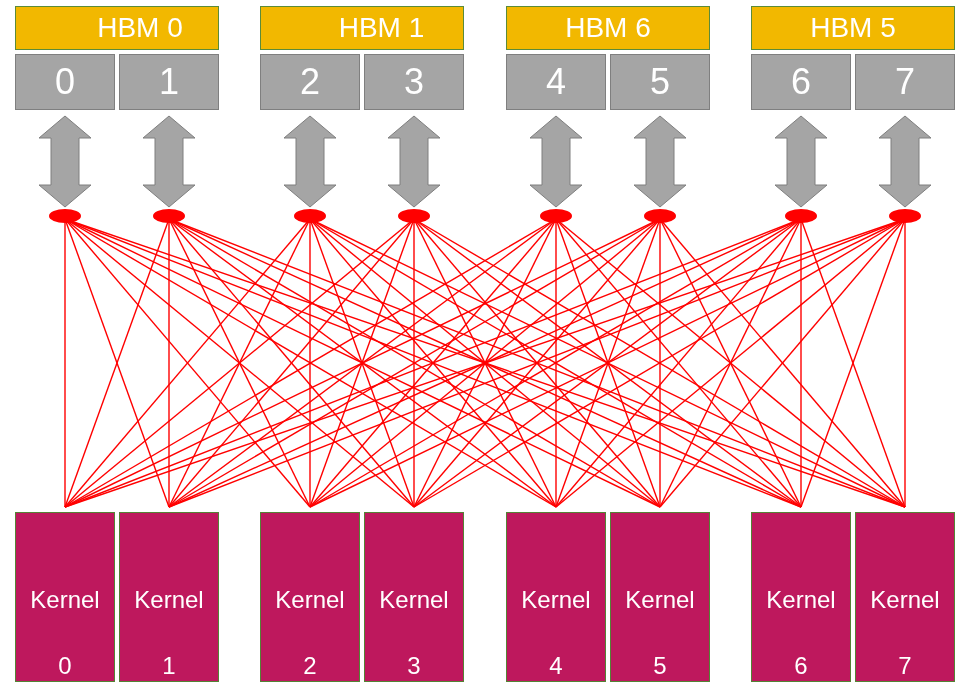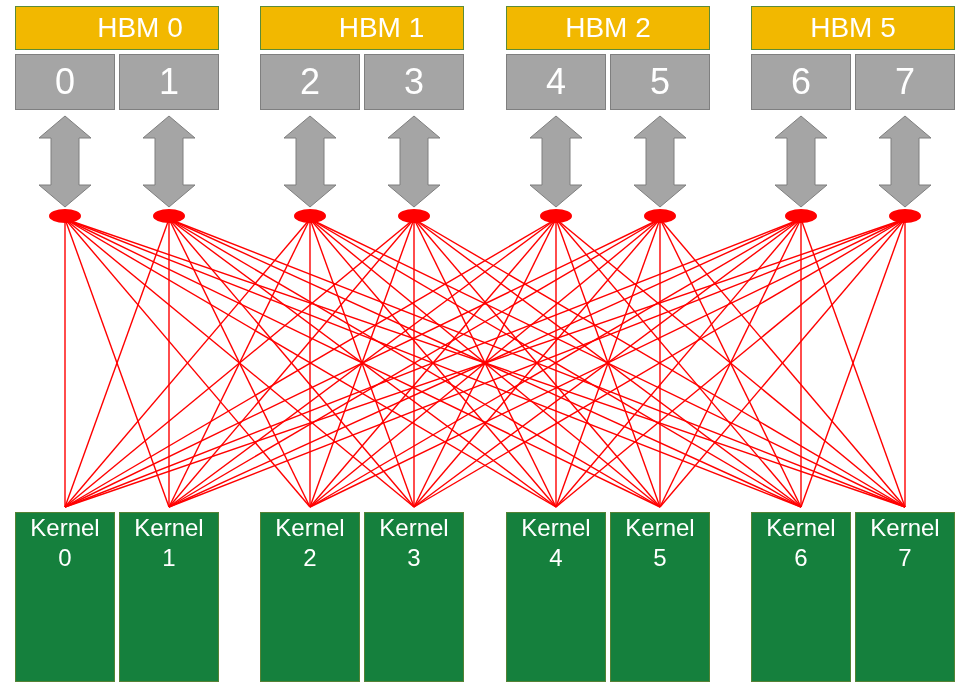--- a/index.html
+++ b/index.html
@@ -32,48 +32,49 @@
     box-sizing: border-box;
     color: #ffffff;
     font-size: 36px;
     display: flex;
     align-items: center;
     justify-content: center;
   }
   .kernel-box {
     position: absolute;
     height: 170px;
-    background: #15803d;
+    background: #be185d;
     border: 1px solid #548235;
     box-sizing: border-box;
     color: #ffffff;
     font-size: 24px;
     display: flex;
     flex-direction: column;
     align-items: center;
-    justify-content: flex-start;
+    justify-content: flex-end;
     line-height: 1.25;
     text-align: center;
+    gap: 36px;
   }
   svg.overlay {
     position: absolute;
     left: 0;
     top: 0;
     width: 971px;
     height: 691px;
     pointer-events: none;
   }
 </style>
 </head>
 <body>
 
 <div id="box-layer">
     <div class="hbm-header" style="left: 15px; top: 6px; width: 204px; padding-left: 46px;">HBM 0</div>
     <div class="hbm-header" style="left: 260px; top: 6px; width: 204px; padding-left: 39px;">HBM 1</div>
-    <div class="hbm-header" style="left: 506px; top: 6px; width: 204px;">HBM 2</div>
+    <div class="hbm-header" style="left: 506px; top: 6px; width: 204px;">HBM 6</div>
     <div class="hbm-header" style="left: 751px; top: 6px; width: 204px;">HBM 5</div>
     <div class="port-box" style="left: 15px; top: 54px; width: 100px;">0</div>
     <div class="port-box" style="left: 119px; top: 54px; width: 100px;">1</div>
     <div class="port-box" style="left: 260px; top: 54px; width: 100px;">2</div>
     <div class="port-box" style="left: 364px; top: 54px; width: 100px;">3</div>
     <div class="port-box" style="left: 506px; top: 54px; width: 100px;">4</div>
     <div class="port-box" style="left: 610px; top: 54px; width: 100px;">5</div>
     <div class="port-box" style="left: 751px; top: 54px; width: 100px;">6</div>
     <div class="port-box" style="left: 855px; top: 54px; width: 100px;">7</div>
     <div class="kernel-box" style="left: 15px; top: 512px; width: 100px;">

